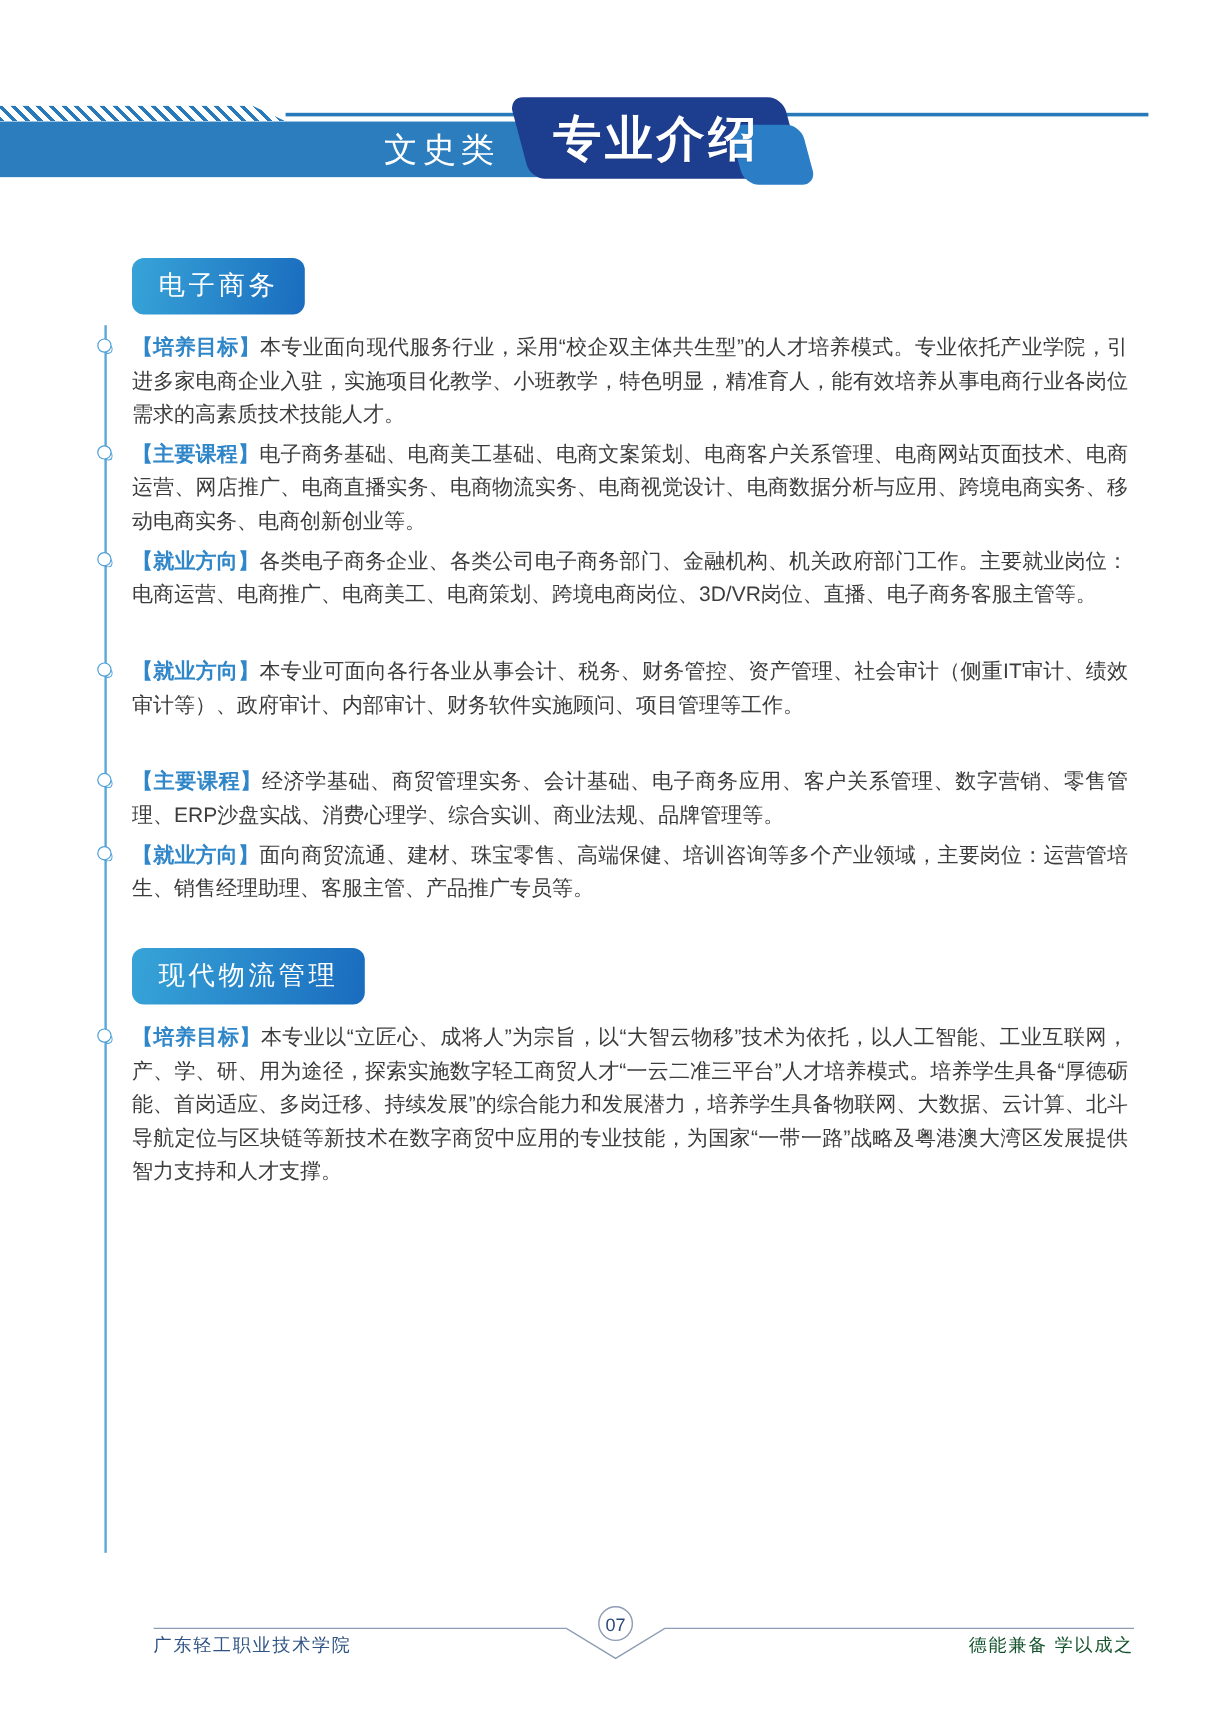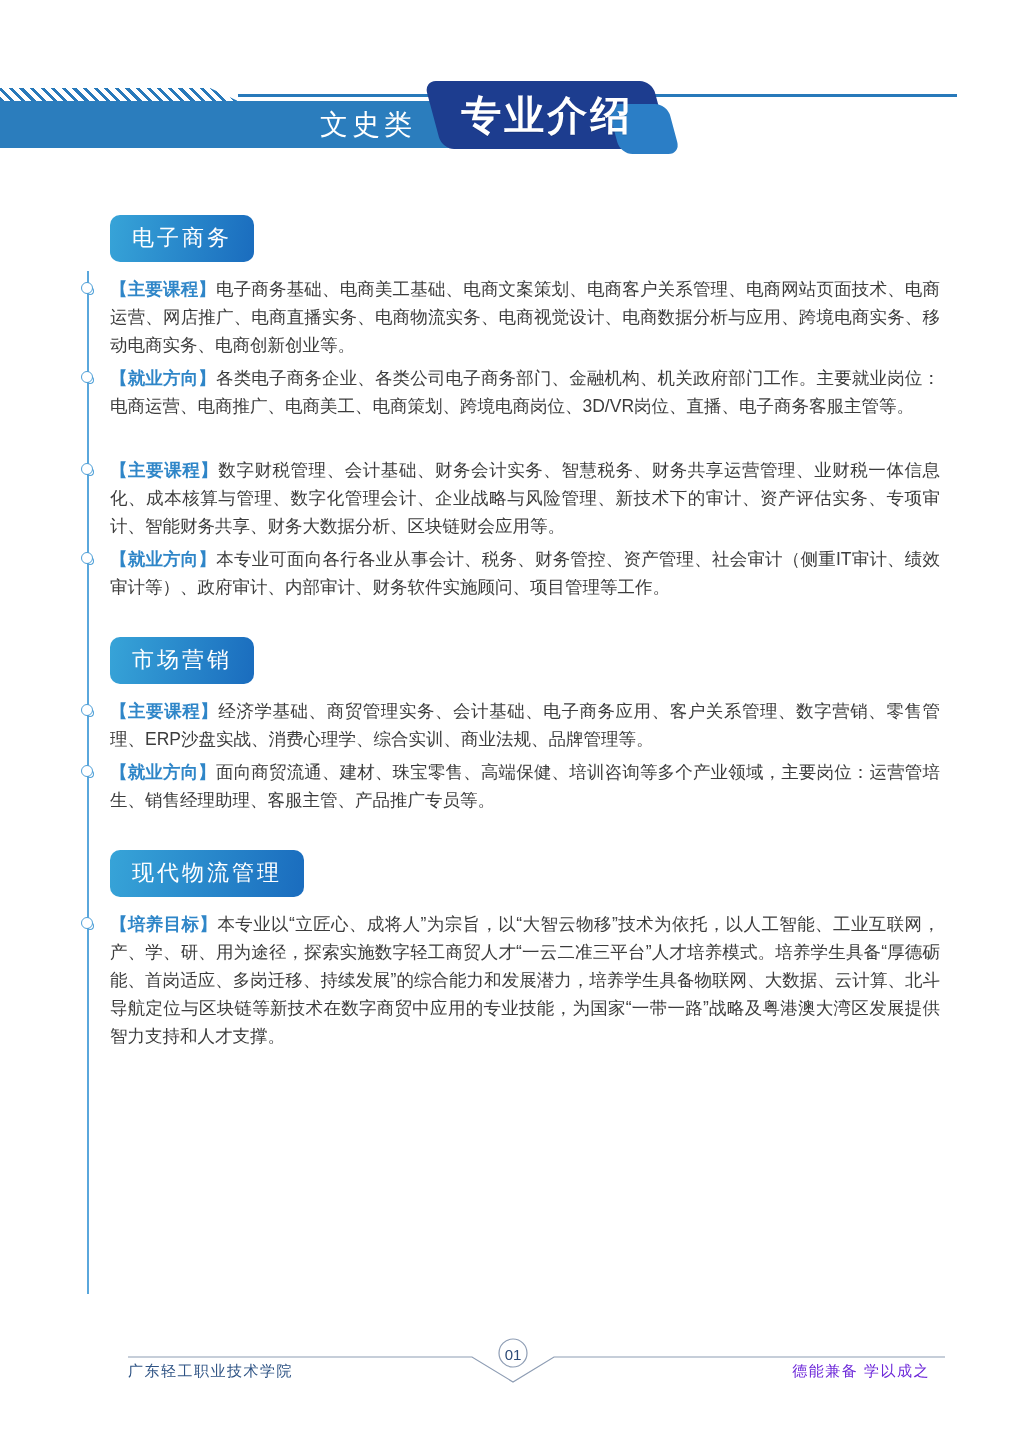--- a/index.html
+++ b/index.html
@@ -101,22 +101,22 @@
   .footer-svg { position:absolute; left:80px; top:1336px; }
   .page-num {
     position:absolute; left:498px; top:1346px; width:30px;
     text-align:center; font-size:15px; color:#2c4a77;
   }
   .footer-school {
     position:absolute; left:128px; top:1362px;
     font-size:15px; color:#2e5384; letter-spacing:1.5px;
   }
   .footer-motto {
-    position:absolute; right:94px; top:1362px;
-    font-size:15px; color:#6d28d9; letter-spacing:1.5px;margin-left:28px;
+    position:absolute; right:79px; top:1362px;
+    font-size:15px; color:#14532d; letter-spacing:1.5px;margin-left:28px;
   }
 </style>
 </head>
 <body>
 
 <div class="page">
 
   <header>
     <div class="hatch"></div>
     <div class="topline"></div>
@@ -131,43 +131,40 @@
   <div class="timeline-line"></div>
 
   <main>
 
     <section>
       <div class="sec-btn">
         <span>电子商务</span>
       </div>
       <p class="para">
         <span class="marker"></span>
+        <span class="label">【培养目标】</span><span>本专业面向现代服务行业，采用“校企双主体共生型”的人才培养模式。专业依托产业学院，引进多家电商企业入驻，实施项目化教学、小班教学，特色明显，精准育人，能有效培养从事电商行业各岗位需求的高素质技术技能人才。</span>
+      </p>
+      <p class="para">
+        <span class="marker"></span>
         <span class="label">【主要课程】</span><span>电子商务基础、电商美工基础、电商文案策划、电商客户关系管理、电商网站页面技术、电商运营、网店推广、电商直播实务、电商物流实务、电商视觉设计、电商数据分析与应用、跨境电商实务、移动电商实务、电商创新创业等。</span>
       </p>
       <p class="para">
         <span class="marker"></span>
         <span class="label">【就业方向】</span><span>各类电子商务企业、各类公司电子商务部门、金融机构、机关政府部门工作。主要就业岗位：电商运营、电商推广、电商美工、电商策划、跨境电商岗位、3D/VR岗位、直播、电子商务客服主管等。</span>
       </p>
     </section>
 
     <section>
       <p class="para">
         <span class="marker"></span>
-        <span class="label">【主要课程】</span><span>数字财税管理、会计基础、财务会计实务、智慧税务、财务共享运营管理、业财税一体信息化、成本核算与管理、数字化管理会计、企业战略与风险管理、新技术下的审计、资产评估实务、专项审计、智能财务共享、财务大数据分析、区块链财会应用等。</span>
-      </p>
-      <p class="para">
-        <span class="marker"></span>
         <span class="label">【就业方向】</span><span>本专业可面向各行各业从事会计、税务、财务管控、资产管理、社会审计（侧重IT审计、绩效审计等）、政府审计、内部审计、财务软件实施顾问、项目管理等工作。</span>
       </p>
     </section>
 
     <section>
-      <div class="sec-btn">
-        <span>市场营销</span>
-      </div>
       <p class="para">
         <span class="marker"></span>
         <span class="label">【主要课程】</span><span>经济学基础、商贸管理实务、会计基础、电子商务应用、客户关系管理、数字营销、零售管理、ERP沙盘实战、消费心理学、综合实训、商业法规、品牌管理等。</span>
       </p>
       <p class="para">
         <span class="marker"></span>
         <span class="label">【就业方向】</span><span>面向商贸流通、建材、珠宝零售、高端保健、培训咨询等多个产业领域，主要岗位：运营管培生、销售经理助理、客服主管、产品推广专员等。</span>
       </p>
     </section>
 
@@ -183,18 +180,18 @@
       
     </section>
 
   </main>
 
   <footer>
     <svg class="footer-svg" width="866" height="60" viewBox="0 0 866 60">
       <path d="M48 21 H392 L433 46 L474 21 H865" fill="none" stroke="#8e9db4" stroke-width="1.2"></path>
       <circle cx="433" cy="17" r="14" fill="#ffffff" stroke="#8e9db4" stroke-width="1.2"></circle>
     </svg>
-    <span class="page-num">01</span>
+    <span class="page-num">07</span>
     <span class="footer-school">广东轻工职业技术学院</span>
     <span class="footer-motto">德能兼备  学以成之</span>
   </footer>
 
 </div>
 
 </body></html>

